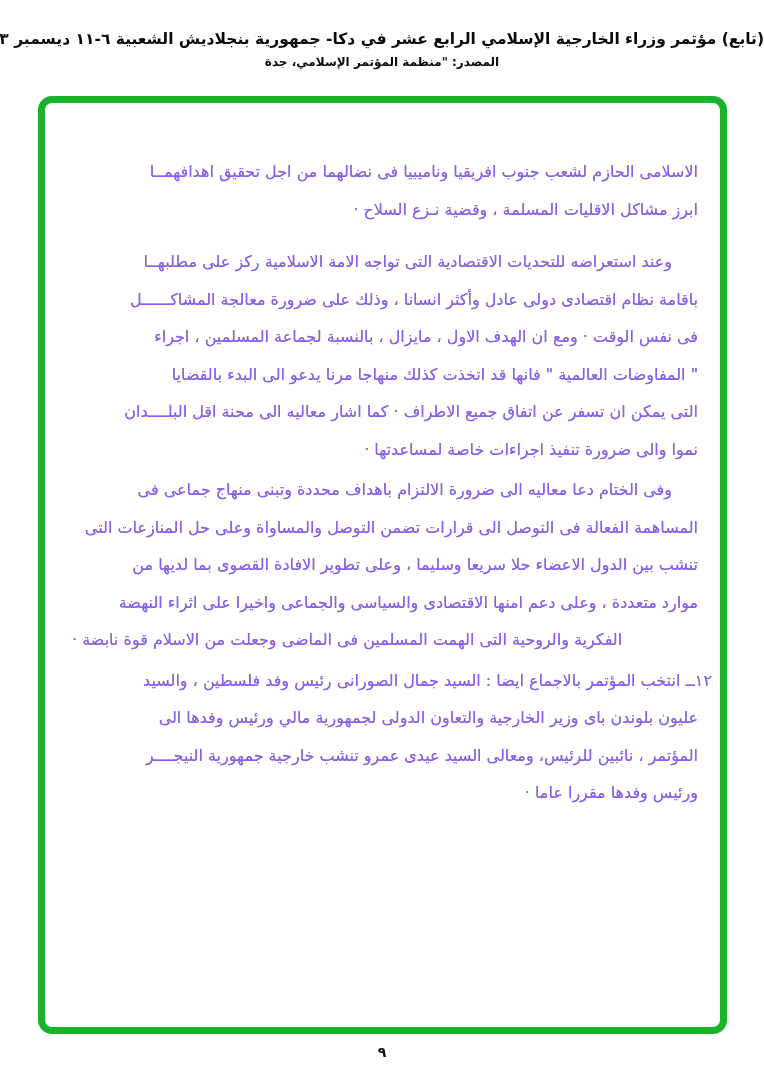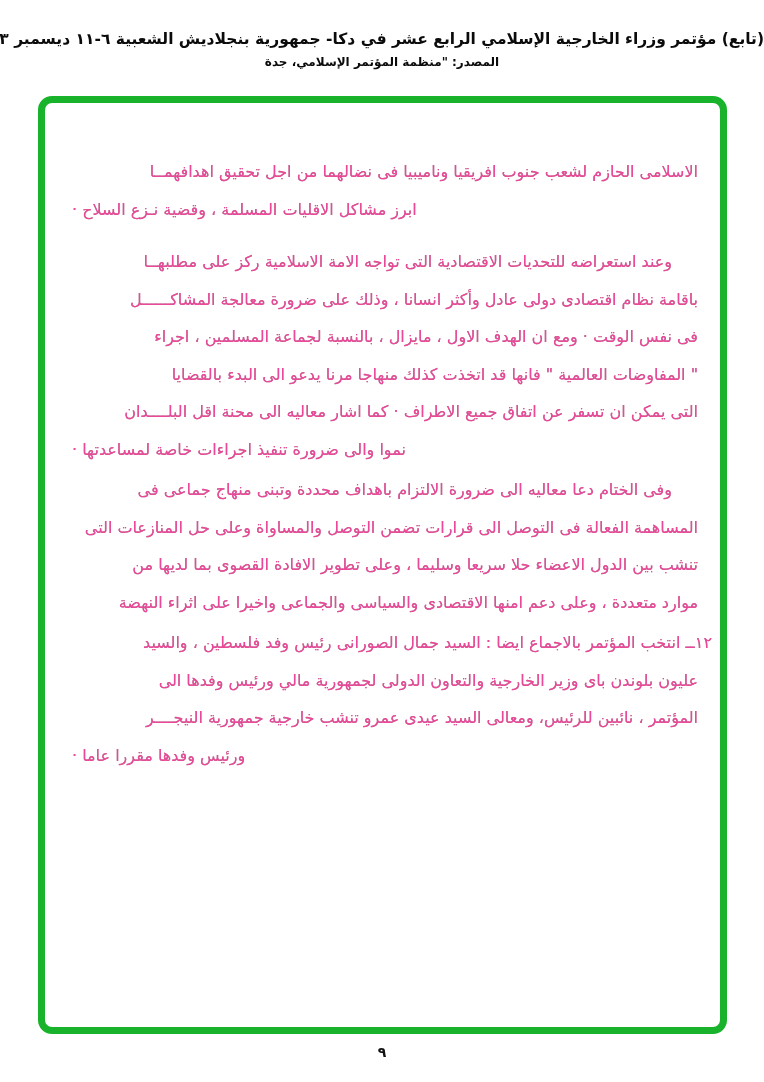--- a/index.html
+++ b/index.html
@@ -61,21 +61,21 @@
     font-size: 16px;
     text-shadow: 0 0 0.5px rgba(60,60,60,.55);
   }
   .para { margin: 0 0 3px 0; }
   .para:first-child { margin-bottom: 15px; }
   .line {
     line-height: 37.5px;
     white-space: nowrap;
     text-align: right;
   }
-  .line.c  { text-align: left; }
+  .line.c  { text-align: right; }
   .line.l  { text-align: left; }
   .line.ri { padding-right: 26px; }   
   .line.ro { margin-right: -14px; }   
   
   .page-number {
     position: absolute;
     left: 0;
     top: 1044px;
     width: 764px;
     text-align: center;
@@ -88,38 +88,39 @@
 <body>
 
 <div class="page">
 
   <header class="doc-header" style="color: rgb(11, 11, 11);">
     <div class="title">(تابع) مؤتمر وزراء الخارجية الإسلامي الرابع عشر في دكا- جمهورية بنجلاديش الشعبية ٦-١١ ديسمبر ١٩٨٣- البيان الختامي</div>
     <div class="source">المصدر: "منظمة المؤتمر الإسلامي، جدة</div>
   </header>
 
   <div class="green-box" style="border-color: rgb(24, 179, 43);">
-    <div class="text-area" id="textArea" style="color: #ec4899;">
+    <div class="text-area" id="textArea" style="color: #8b5cf6;">
         <div class="para">
           <div class="line r">الاسلامى الحازم لشعب جنوب افريقيا وناميبيا فى نضالهما من اجل تحقيق اهدافهمــا</div>
           <div class="line c">ابرز مشاكل الاقليات المسلمة ، وقضية نـزع السلاح ·</div>
         </div>
         <div class="para">
           <div class="line ri">وعند استعراضه للتحديات الاقتصادية التى تواجه الامة الاسلامية ركز على مطلبهــا</div>
           <div class="line r">باقامة نظام اقتصادى دولى عادل وأكثر انسانا ، وذلك على ضرورة معالجة المشاكــــــل</div>
           <div class="line r">فى نفس الوقت · ومع ان الهدف الاول ، مايزال ، بالنسبة لجماعة المسلمين ، اجراء</div>
           <div class="line r">" المفاوضات العالمية " فانها قد اتخذت كذلك منهاجا مرنا يدعو الى البدء بالقضايا</div>
           <div class="line r">التى يمكن ان تسفر عن اتفاق جميع الاطراف · كما اشار معاليه الى محنة اقل البلــــدان</div>
           <div class="line c">نموا والى ضرورة تنفيذ اجراءات خاصة لمساعدتها ·</div>
         </div>
         <div class="para">
           <div class="line ri">وفى الختام دعا معاليه الى ضرورة الالتزام باهداف محددة وتبنى منهاج جماعى فى</div>
           <div class="line r">المساهمة الفعالة فى التوصل الى قرارات تضمن التوصل والمساواة وعلى حل المنازعات التى</div>
           <div class="line r">تنشب بين الدول الاعضاء حلا سريعا وسليما ، وعلى تطوير الافادة القصوى بما لديها من</div>
           <div class="line r">موارد متعددة ، وعلى دعم امنها الاقتصادى والسياسى والجماعى واخيرا على اثراء النهضة</div>
+          <div class="line l">الفكرية والروحية التى الهمت المسلمين فى الماضى وجعلت من الاسلام قوة نابضة ·</div>
         </div>
         <div class="para">
           <div class="line ro">١٢ــ انتخب المؤتمر بالاجماع ايضا : السيد جمال الصورانى رئيس وفد فلسطين ، والسيد</div>
           <div class="line r">عليون بلوندن باى وزير الخارجية والتعاون الدولى لجمهورية مالي ورئيس وفدها الى</div>
           <div class="line r">المؤتمر ، نائبين للرئيس، ومعالى السيد عيدى عمرو تنشب خارجية جمهورية النيجــــر</div>
           <div class="line c">ورئيس وفدها مقررا عاما ·</div>
         </div>
       </div>
   </div>
 

